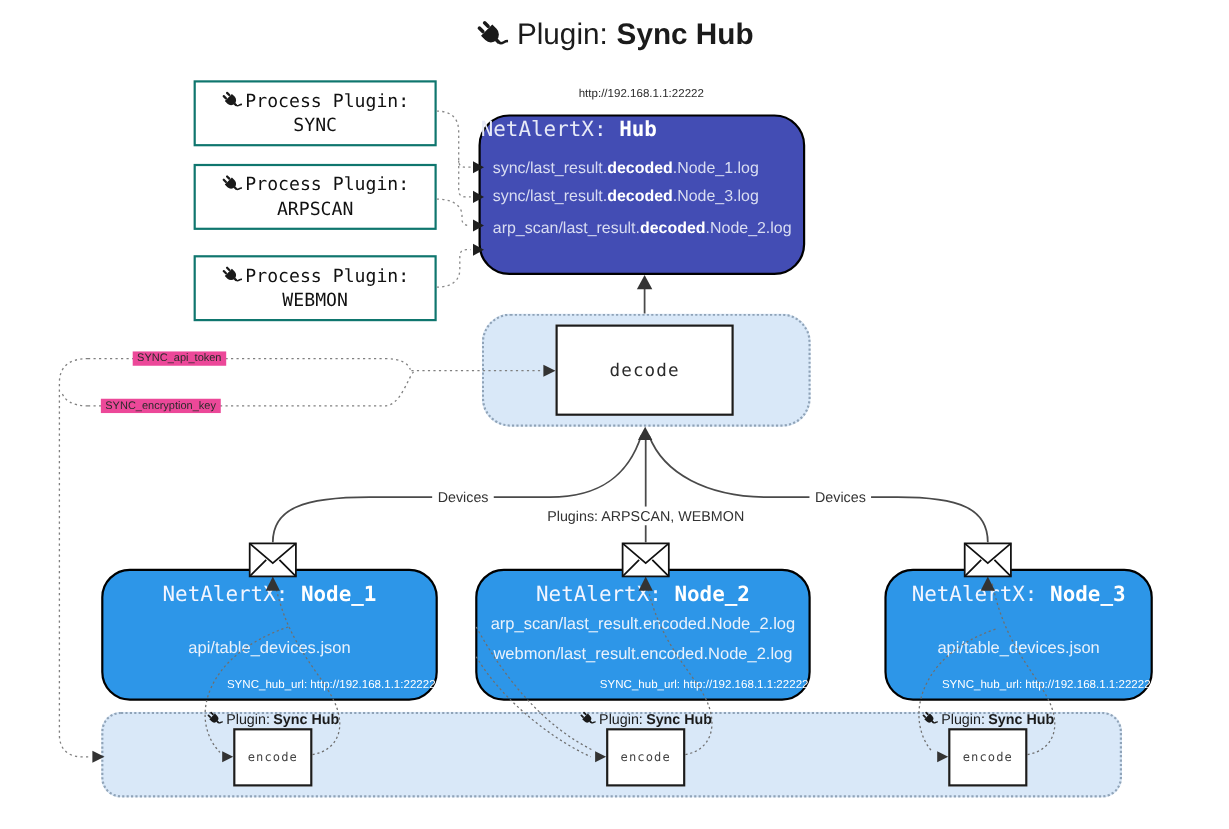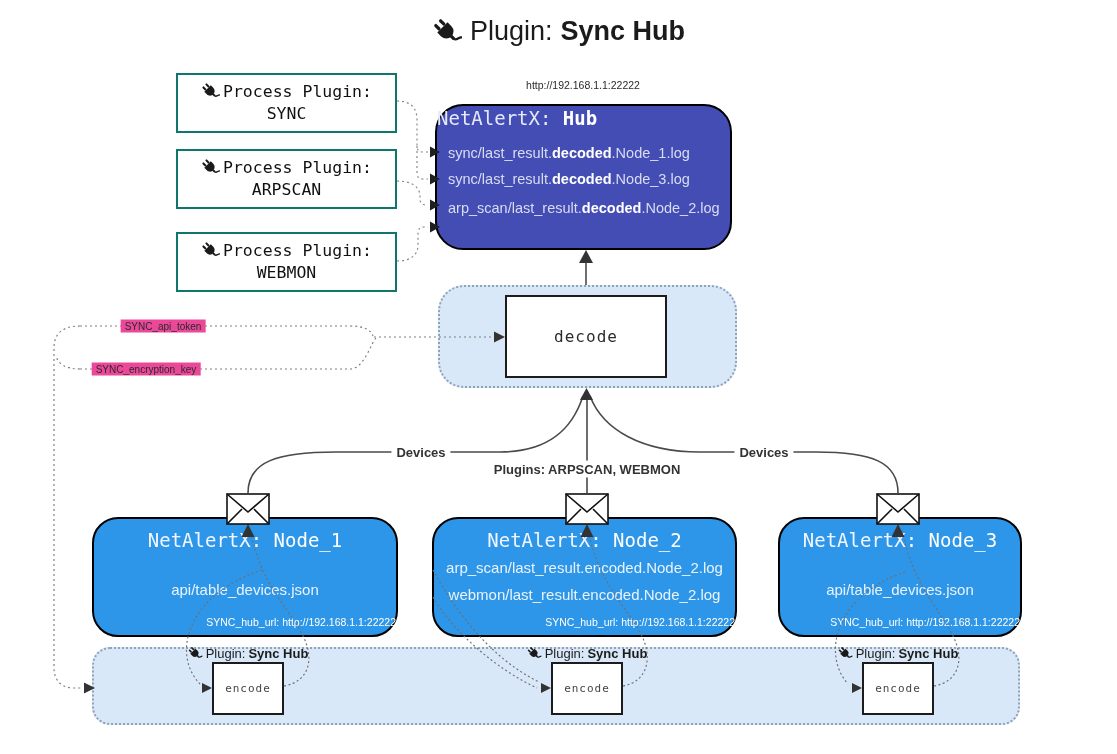--- a/index.html
+++ b/index.html
@@ -32,30 +32,30 @@
 
   
   .lightbox{position:absolute;box-sizing:border-box;background:#d9e8f8;
             border:2px dotted #8fa3b8;z-index:1;}
   .whitebox{position:absolute;box-sizing:border-box;background:#fff;border:2px solid #1c1c1c;
             display:flex;align-items:center;justify-content:center;z-index:2;
             font-family:"DejaVu Sans Mono",monospace;color:#2b2b2b;}
 
   
   .linelabel{position:absolute;transform:translate(-50%,-50%);background:#fff;
-             padding:1px 5px;font-size:13px;color:#333;white-space:nowrap;z-index:6;font-weight:bold;}
+             padding:1px 5px;font-size:13px;color:#333;white-space:nowrap;z-index:6;}
   .cfglabel{position:absolute;transform:translate(-50%,-50%);background:#ec4899;
             padding:1px 4px;font-size:10px;color:#2a2a2a;white-space:nowrap;z-index:6;}
 
   
   .node{position:absolute;top:517px;height:120px;box-sizing:border-box;background:#2d96e8;
         border:2px solid #000;border-radius:26px;z-index:2;color:#fff;}
   .node-title{text-align:center;margin-top:10px;font-family:"DejaVu Sans Mono",monospace;
               font-size:19px;color:#f2f5ff;}
-  .node-title .bold{font-weight:normal;color:#fff;}
+  .node-title .bold{font-weight:bold;color:#fff;}
   .node-file{text-align:center;font-size:15px;color:#eaf2fc;white-space:nowrap;}
   .node-file.single{margin-top:30px;}
   .node-file.row{margin-top:7px;line-height:20px;}
   .node-url{position:absolute;bottom:7px;left:0;width:100%;text-align:right;
             font-size:10.5px;color:#fff;}
 
   
   .enc-label{position:absolute;top:646px;transform:translateX(-50%);display:flex;
              align-items:center;gap:3px;font-size:13px;color:#1b1b1b;z-index:3;white-space:nowrap;}
   .enc-label .bold{font-weight:bold;}
@@ -225,21 +225,21 @@
 
   <div class="node" style="left:432px;width:305px">
     <div class="node-title">
       <span>NetAlertX: </span><span class="bold">Node_2</span>
     </div>
     <div class="node-file row">arp_scan/last_result.encoded.Node_2.log</div>
     <div class="node-file row">webmon/last_result.encoded.Node_2.log</div>
     <div class="node-url">SYNC_hub_url: http://192.168.1.1:22222</div>
   </div>
 
-  <div class="node" style="left:778px;width:244px">
+  <div class="node" style="left:804px;width:244px">
     <div class="node-title">
       <span>NetAlertX: </span><span class="bold">Node_3</span>
     </div>
     <div class="node-file single">api/table_devices.json</div>
     <div class="node-url">SYNC_hub_url: http://192.168.1.1:22222</div>
   </div>
 
   <div class="lightbox" style="left:92px;top:647px;width:928px;height:78px;border-radius:18px"></div>
 
   <div class="enc-label" style="left:248px">

